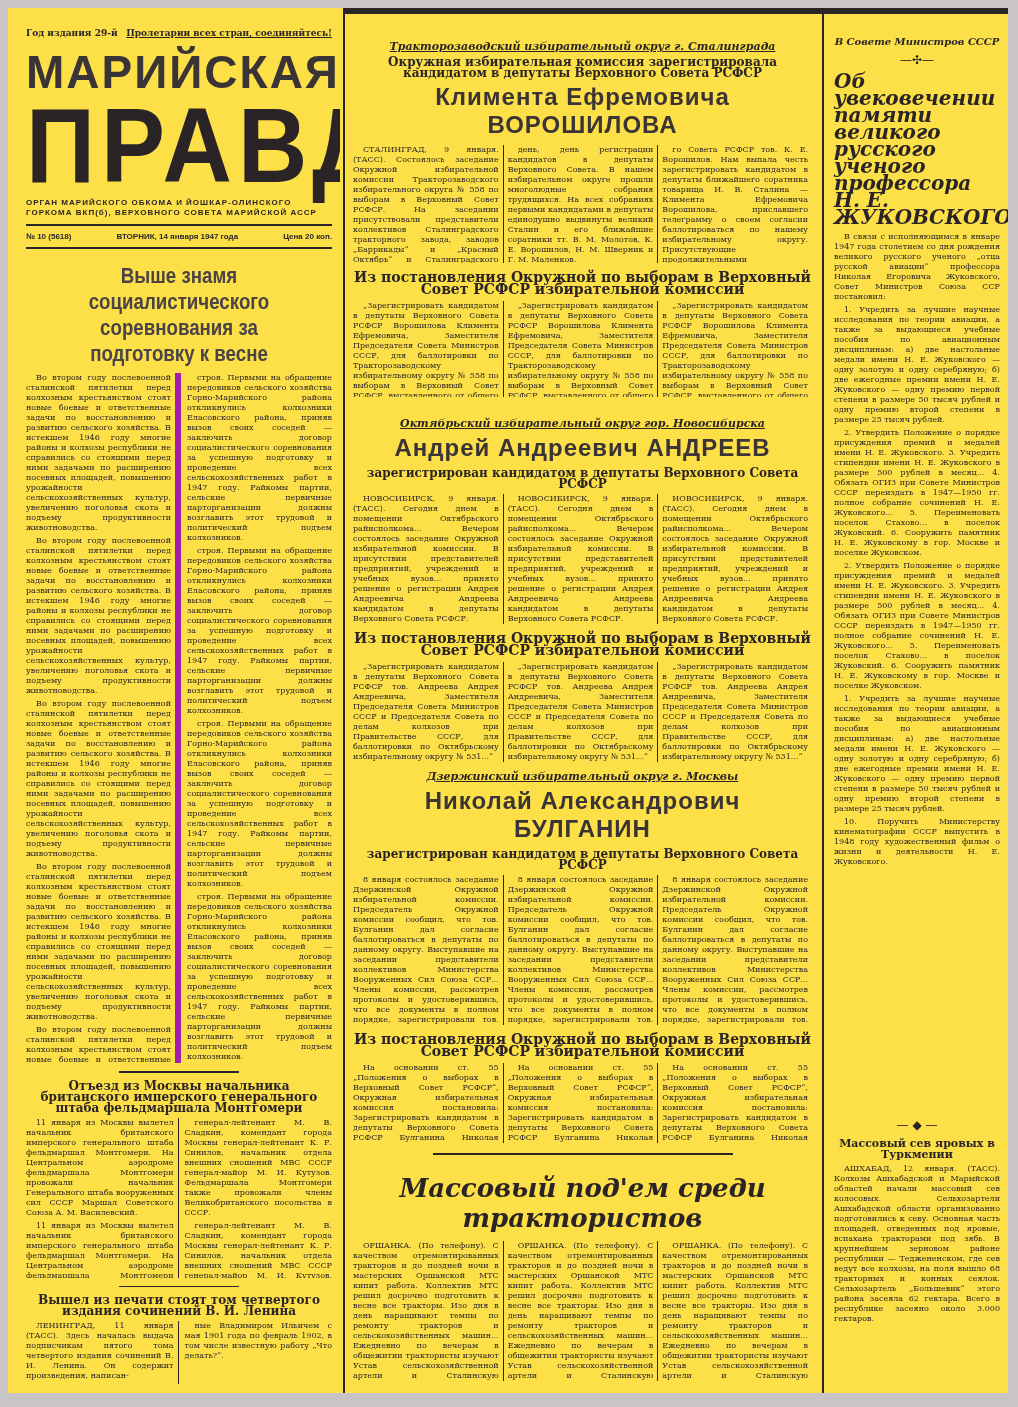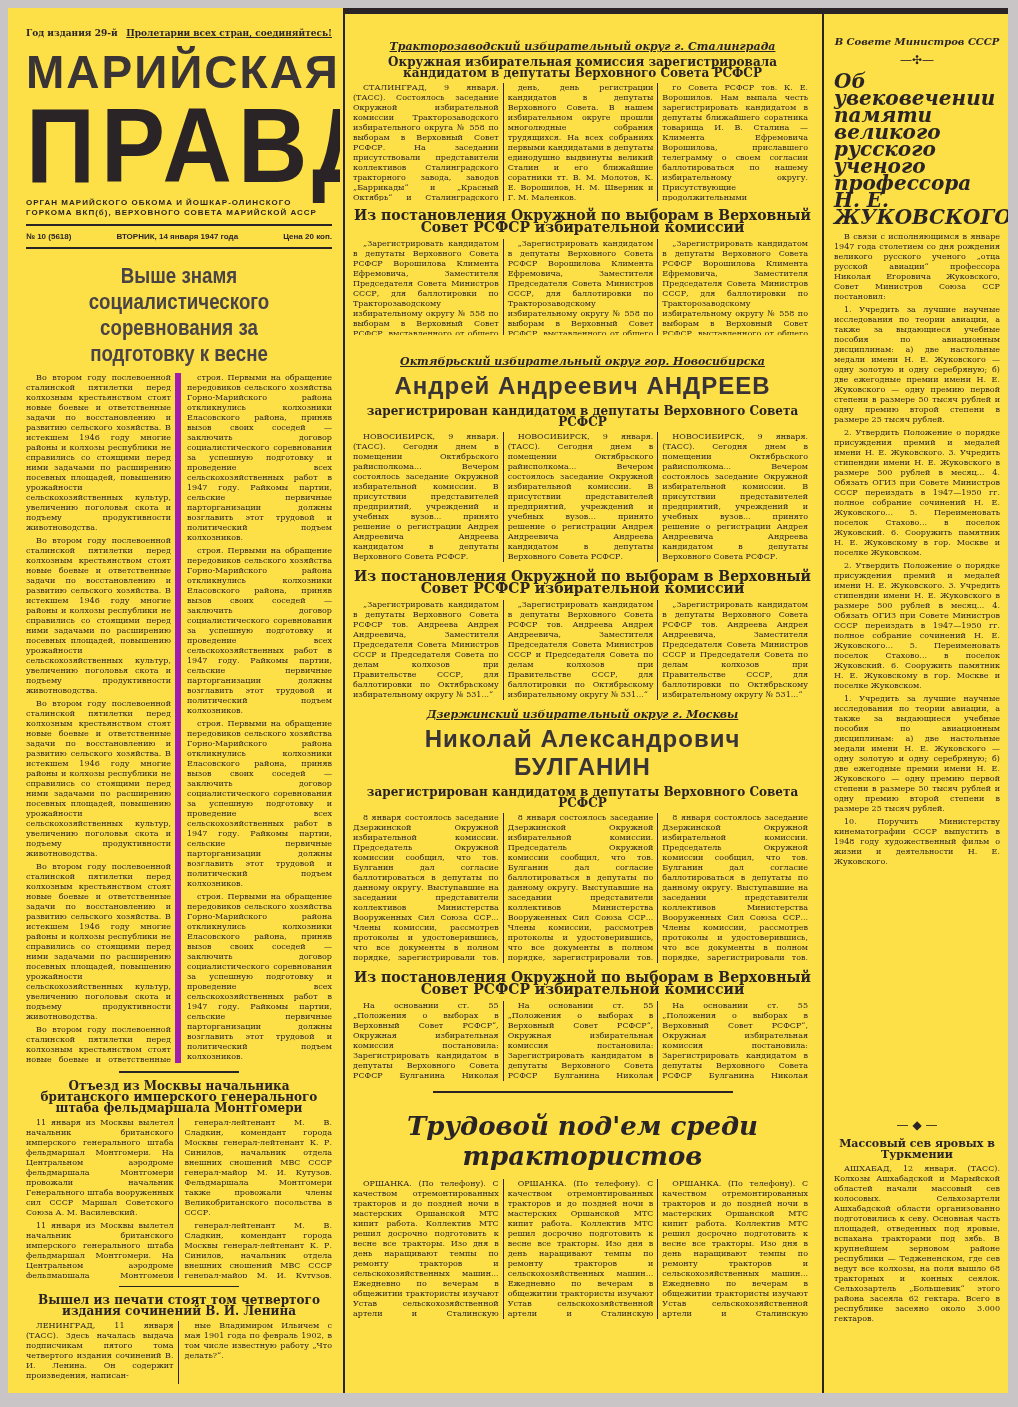--- a/index.html
+++ b/index.html
@@ -104,20 +104,21 @@
       </div>
       <div>
         <p class="p">ные Владимиром Ильичем с мая 1901 года по февраль 1902, в том числе известную работу „Что делать?“.</p>
       </div>
     </div>
   </div>
 
   <div class="col col-mid">
     <div class="ital-h">Тракторозаводский избирательный округ г. Сталинграда</div>
     <div class="sub-h">Окружная избирательная комиссия зарегистрировала кандидатом в депутаты Верховного Совета РСФСР</div>
+    <div class="name-h">Климента Ефремовича ВОРОШИЛОВА</div>
     <div class="cols3 small" style="height:118px; overflow:hidden;">
       <div>
           <p class="p">СТАЛИНГРАД, 9 января. (ТАСС). Состоялось заседание Окружной избирательной комиссии Тракторозаводского избирательного округа № 558 по выборам в Верховный Совет РСФСР. На заседании присутствовали представители коллективов Сталинградского тракторного завода, заводов „Баррикады“ и „Красный Октябрь“ и Сталинградского механического института.</p>
         </div>
       <div>
           <p class="p">день, день регистрации кандидатов в депутаты Верховного Совета. В нашем избирательном округе прошли многолюдные собрания трудящихся. На всех собраниях первыми кандидатами в депутаты единодушно выдвинуты великий Сталин и его ближайшие соратники тт. В. М. Молотов, К. Е. Ворошилов, Н. М. Шверник и Г. М. Маленков.</p>
         </div>
       <div>
           <p class="p">го Совета РСФСР тов. К. Е. Ворошилов. Нам выпала честь зарегистрировать кандидатом в депутаты ближайшего соратника товарища И. В. Сталина — Климента Ефремовича Ворошилова, приславшего телеграмму о своем согласии баллотироваться по нашему избирательному округу. Присутствующие продолжительными аплодисментами встретили это сообщение.</p>
         </div>
@@ -183,21 +184,21 @@
         </div>
       <div>
           <p class="p">На основании ст. 55 „Положения о выборах в Верховный Совет РСФСР“, Окружная избирательная комиссия постановила: Зарегистрировать кандидатом в депутаты Верховного Совета РСФСР Булганина Николая Александровича, Заместителя Министра Вооруженных Сил Союза ССР... (ТАСС).</p>
         </div>
       <div>
           <p class="p">На основании ст. 55 „Положения о выборах в Верховный Совет РСФСР“, Окружная избирательная комиссия постановила: Зарегистрировать кандидатом в депутаты Верховного Совета РСФСР Булганина Николая Александровича, Заместителя Министра Вооруженных Сил Союза ССР... (ТАСС).</p>
         </div>
     </div>
 
     <div style="width:300px; margin:10px auto 0; border-top:2px solid #2a2426;"></div>
-    <div class="big-ital">Трудовой под'ем среди трактористов</div>
+    <div class="big-ital">Массовый под'ем среди трактористов</div>
     <div class="cols3 small" style="height:140px; overflow:hidden;">
       <div>
           <p class="p">ОРШАНКА. (По телефону). С качеством отремонтированных тракторов и до поздней ночи в мастерских Оршанской МТС кипит работа. Коллектив МТС решил досрочно подготовить к весне все тракторы. Изо дня в день наращивают темпы по ремонту тракторов и сельскохозяйственных машин... Ежедневно по вечерам в общежитии трактористы изучают Устав сельскохозяйственной артели и Сталинскую Конституцию.</p>
         </div>
       <div>
           <p class="p">ОРШАНКА. (По телефону). С качеством отремонтированных тракторов и до поздней ночи в мастерских Оршанской МТС кипит работа. Коллектив МТС решил досрочно подготовить к весне все тракторы. Изо дня в день наращивают темпы по ремонту тракторов и сельскохозяйственных машин... Ежедневно по вечерам в общежитии трактористы изучают Устав сельскохозяйственной артели и Сталинскую Конституцию.</p>
         </div>
       <div>
           <p class="p">ОРШАНКА. (По телефону). С качеством отремонтированных тракторов и до поздней ночи в мастерских Оршанской МТС кипит работа. Коллектив МТС решил досрочно подготовить к весне все тракторы. Изо дня в день наращивают темпы по ремонту тракторов и сельскохозяйственных машин... Ежедневно по вечерам в общежитии трактористы изучают Устав сельскохозяйственной артели и Сталинскую Конституцию.</p>
         </div>

